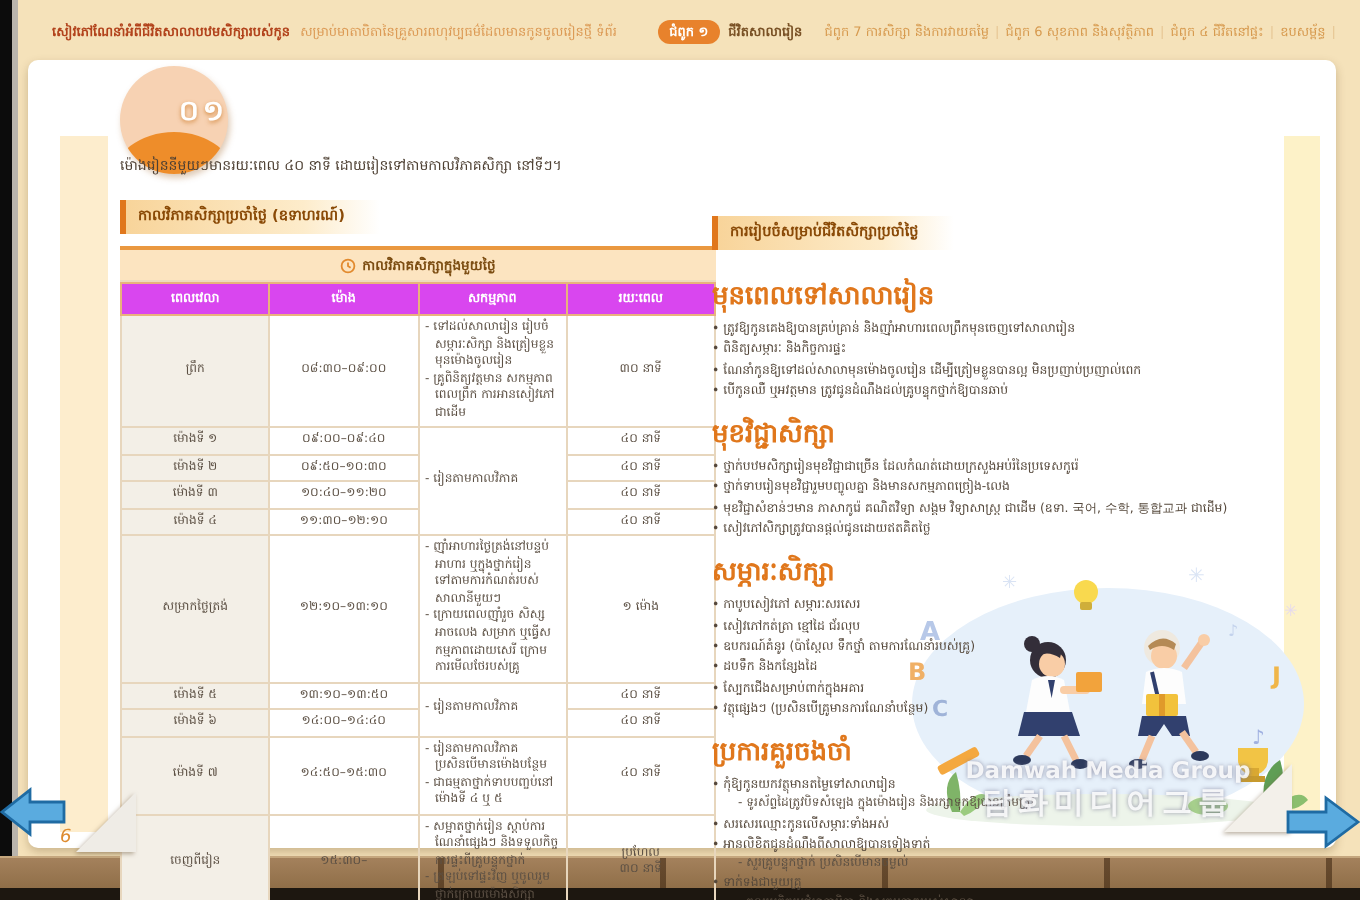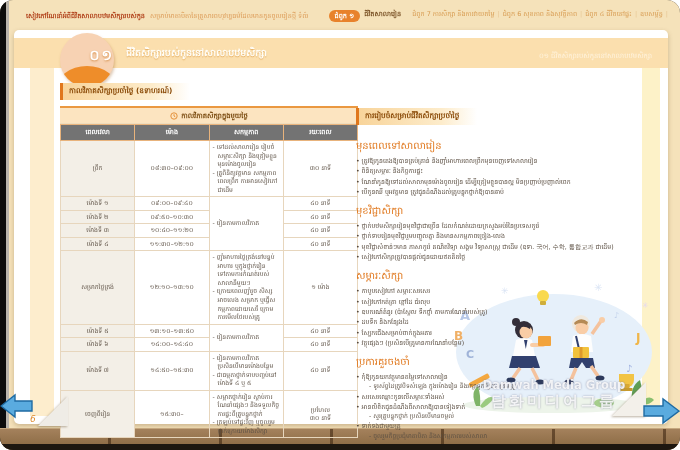--- a/index.html
+++ b/index.html
@@ -1,32 +1,32 @@
 <!DOCTYPE html>
 <html><head>
 <meta charset="utf-8">
 <style>
   html,body{margin:0;padding:0;}
   .stage{position:relative;width:680px;height:450px;overflow:hidden;background:#2c241c;
-         font-family:"DejaVu Sans",sans-serif;border-radius:13px;}
+         font-family:"DejaVu Sans",sans-serif;}
   
   .paper{position:absolute;left:9px;top:0;width:671px;height:432px;background:#f5e2ba;}
   .edge-black{position:absolute;left:0;top:0;width:6px;height:450px;background:#0c0c0c;}
   .edge-gray{position:absolute;left:6px;top:0;width:3px;height:450px;background:#b9b4ac;}
   .desk{position:absolute;left:0;top:428px;width:680px;height:22px;
         background:linear-gradient(#a4815c,#86663f);border-top:1px solid #c5a77e;}
   .desk::before{content:"";position:absolute;inset:0;
         background:repeating-linear-gradient(90deg,rgba(0,0,0,0) 0 108px,rgba(55,32,12,.55) 108px 111px);}
   .desk-shadow{position:absolute;left:0;top:444px;width:680px;height:6px;background:#1d1710;}
   
   .topbar{position:absolute;left:26px;top:8px;width:642px;height:16px;display:flex;
           justify-content:space-between;align-items:center;font-size:6.5px;white-space:nowrap;}
   .tb-bold{color:#b2431c;font-weight:bold;}
   .tb-light{color:#dc9a55;margin-left:3px;}
-  .tb-right{display:flex;}
+  .tb-right{display:flex;align-items:center;}
   .badge{background:#e8822c;color:#fff;border-radius:6px;padding:1.5px 6px;font-weight:bold;margin-right:4px;}
   .current{color:#7a5226;font-weight:bold;margin-right:8px;}
   .menu-item{color:#d79a4f;margin:0 3px;}
   .menu-sep{color:#e6c693;}
   
   .card{position:absolute;left:14px;top:30px;width:654px;height:394px;background:#fff;
         border-radius:5px;box-shadow:0 2px 5px rgba(90,60,20,.28);}
   .band{position:absolute;left:0;top:8px;width:654px;height:30px;background:#fbdfae;}
   .band-title{position:absolute;left:112px;top:9px;font-size:9.5px;font-weight:bold;color:#fffdf6;
               text-shadow:0 1px 1px rgba(220,150,60,.65);}
@@ -41,31 +41,31 @@
   
   .col-left{position:absolute;left:46px;top:48px;width:298px;z-index:2;}
   .intro{font-size:7px;color:#4e4033;margin:0 0 7px;}
   .sec-box{display:inline-block;background:linear-gradient(90deg,#f8d49a,#fdeccb 70%,rgba(253,236,203,0));
            border-left:3px solid #e0771c;padding:3px 18px 3px 6px;font-size:7.3px;font-weight:bold;
            color:#8a4a07;margin-bottom:6px;text-align:right;}
   .tbl-title{border-top:2px solid #ea9840;border-bottom:1px solid #eedcbd;background:#fce4c0;color:#7c4d12;
              font-size:6.8px;font-weight:bold;padding:3px 0 2px;display:flex;
              align-items:center;justify-content:center;gap:3px;}
   table.sched{width:298px;border-collapse:collapse;table-layout:fixed;}
-  table.sched th{background:#737373;color:#fff;font-size:6.4px;font-weight:bold;padding:3px 1px;
+  table.sched th{background:#d946ef;color:#fff;font-size:6.4px;font-weight:bold;padding:3px 1px;
                  border:0.5px solid #e8b37c;}
   table.sched td{border:0.5px solid #e7d6bd;font-size:6.1px;color:#5c5044;padding:2px 3px;
                  vertical-align:middle;line-height:1.4;}
   td.c-period{background:#f3efe7;text-align:center;color:#6a5d4e;}
   td.c-time{text-align:center;white-space:nowrap;}
   td.c-dur{text-align:center;}
   .act-line{padding-left:5px;text-indent:-5px;}
   
   .col-right{position:absolute;left:342px;top:73px;width:294px;z-index:2;}
-  .sec h4{margin:8px 0 2px;font-size:10px;color:#e0771c;font-weight:normal;}
+  .sec h4{margin:8px 0 2px;font-size:13px;color:#e0771c;font-weight:bold;}
   .sec ul{margin:0;padding:0;list-style:none;}
   .sec li{font-size:6.2px;color:#55483b;line-height:1.5;padding-left:6px;text-indent:-6px;margin-bottom:1px;}
   .sec .sub{padding-left:13px;text-indent:-6px;font-size:6.1px;color:#5c5043;line-height:1.5;}
   .sec.narrow ul{width:172px;}
   
   .illus{position:absolute;left:432px;top:248px;width:210px;height:140px;z-index:1;}
   .wm{position:absolute;left:438px;top:348px;width:204px;text-align:center;z-index:3;color:rgba(255,255,255,.85);}
   .wm-1{font-size:11.5px;font-weight:bold;text-shadow:0 0 2px rgba(125,125,150,.8);}
   .wm-2{font-size:15px;font-weight:bold;letter-spacing:3px;text-shadow:0 0 2px rgba(125,125,150,.8);}
   
@@ -93,32 +93,29 @@
       <span class="tb-light">សម្រាប់មាតាបិតានៃគ្រួសារពហុវប្បធម៌ដែលមានកូនចូលរៀនថ្មី ទំព័រ</span>
     </div>
     <div class="tb-right">
       <span class="badge">ជំពូក ១</span>
       <span class="current">ជីវិតសាលារៀន</span>
       <span><span class="menu-item">ជំពូក 7 ការសិក្សា និងការវាយតម្លៃ</span><span class="menu-sep">|</span><span class="menu-item">ជំពូក 6 សុខភាព និងសុវត្ថិភាព</span><span class="menu-sep">|</span><span class="menu-item">ជំពូក ៤ ជីវិតនៅផ្ទះ</span><span class="menu-sep">|</span><span class="menu-item">ឧបសម្ព័ន្ធ</span><span class="menu-sep">|</span></span>
     </div>
   </div>
 
   <div class="card">
-    <div class="band">
-      <span class="band-title">ជីវិតសិក្សារបស់កូននៅសាលាបឋមសិក្សា</span>
-      <span class="band-sub">០១ ជីវិតសិក្សារបស់កូននៅសាលាបឋមសិក្សា</span>
-    </div>
     <div class="circle">
       <div class="circle-arc"></div>
       <div class="circle-num">០១</div>
     </div>
     <div class="strip-left"></div>
     <div class="strip-right"></div>
 
     <div class="col-left">
+      <p class="intro">ម៉ោងរៀននីមួយៗមានរយៈពេល ៤០ នាទី ដោយរៀនទៅតាមកាលវិភាគសិក្សា នៅទីៗ។</p>
       <div class="sec-box">កាលវិភាគសិក្សាប្រចាំថ្ងៃ (ឧទាហរណ៍)</div>
       <div class="tbl-title">
         <svg width="8" height="8" viewBox="0 0 8 8">
           <circle cx="4" cy="4" r="3.2" fill="none" stroke="#e28a2e" stroke-width="0.9"></circle>
           <path d="M4 2.2 V4 L5.3 4.9" fill="none" stroke="#e28a2e" stroke-width="0.9"></path>
         </svg>
         <span>កាលវិភាគសិក្សាក្នុងមួយថ្ងៃ</span>
       </div>
       <table class="sched">
         <thead>

